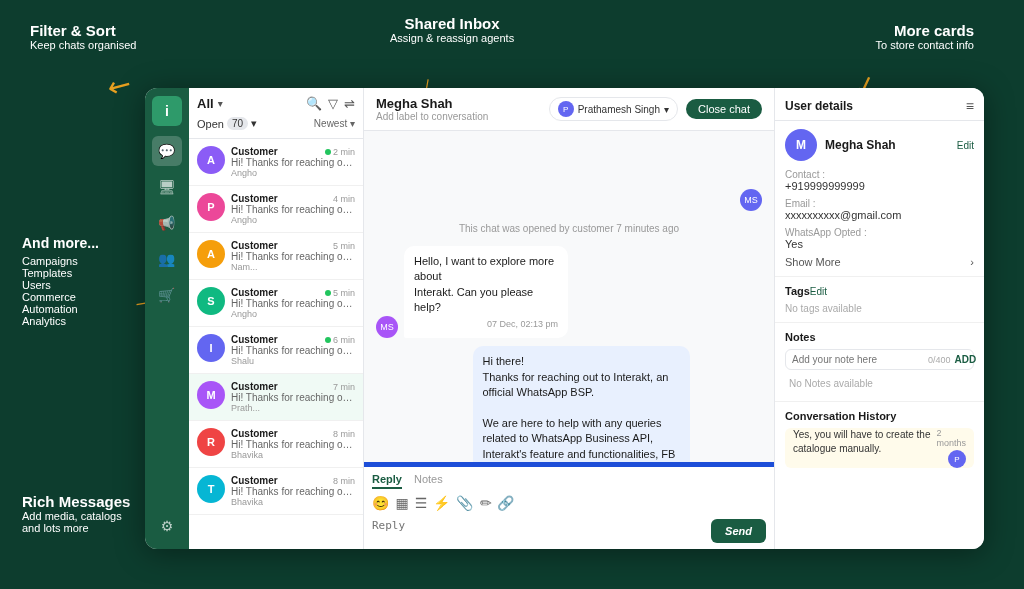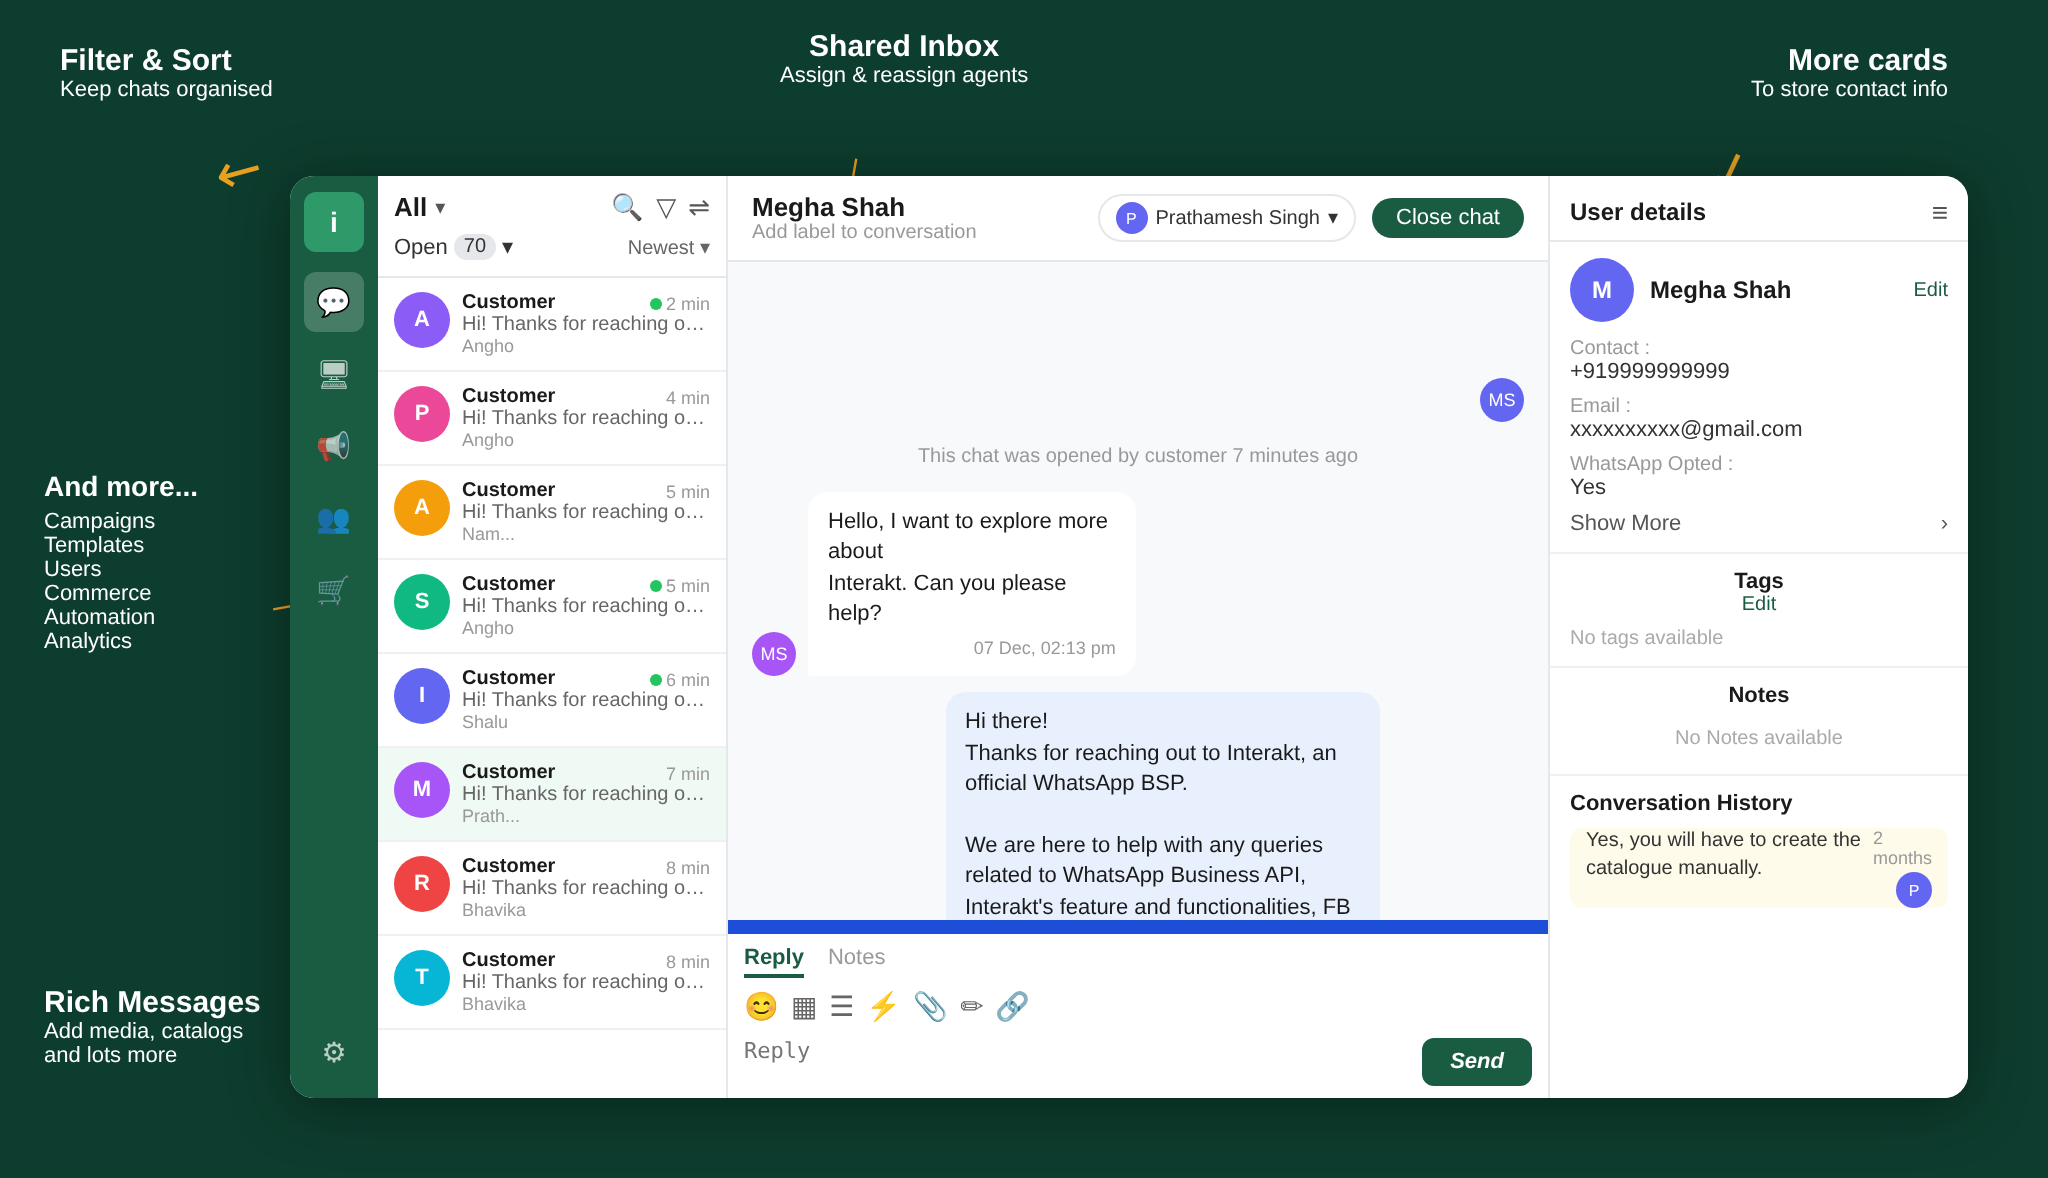--- a/index.html
+++ b/index.html
@@ -314,21 +314,21 @@
     .system-msg {
       text-align: center;
       font-size: 10px;
       color: #999;
       padding: 4px;
     }
 
     
     .reply-area {
       background: white;
-      border-top: 7px solid #1d4ed8;
+      border-top: 5px solid #1d4ed8;
       padding: 6px 8px;
     }
     .reply-tabs {
       display: flex;
       gap: 12px;
       margin-bottom: 6px;
     }
     .reply-tab {
       font-size: 11px;
       color: #999;
@@ -436,21 +436,20 @@
 
     .tags-section {
       padding: 8px 10px;
       border-bottom: 1px solid #f0f0f0;
     }
     .section-header {
       display: flex;
       justify-content: flex-start;
       align-items: center;
       margin-bottom: 6px;
-      flex-direction: column;
     }
     .section-title { font-size: 11px; font-weight: 600; color: #1a1a1a; }
     .no-tags { font-size: 10px; color: #aaa; }
 
     .notes-section {
       padding: 8px 10px;
       border-bottom: 1px solid #f0f0f0;
     }
     .notes-input-row {
       display: flex;
@@ -468,21 +467,21 @@
       font-size: 10px;
       color: #aaa;
     }
     .notes-count { font-size: 9px; color: #aaa; }
     .add-btn {
       font-size: 10px;
       color: #1a5c42;
       font-weight: 600;
       cursor: pointer;
     }
-    .no-notes { font-size: 10px; color: #aaa; text-align: center; padding: 4px; }
+    .no-notes { font-size: 10px; color: #aaa; text-align: left; padding: 4px; }
 
     .history-section {
       padding: 8px 10px;
     }
     .history-title {
       font-size: 11px;
       font-weight: 700;
       color: #1a1a1a;
       margin-bottom: 6px;
     }
@@ -788,20 +787,25 @@
         <span class="section-title">Tags</span>
         <span class="edit-link">Edit</span>
       </div>
       <div class="no-tags">No tags available</div>
     </div>
 
     <div class="notes-section">
       <div class="section-header">
         <span class="section-title">Notes</span>
       </div>
+      <div class="notes-input-row">
+        <input class="notes-input" type="text" placeholder="Add your note here" style="">
+        <span class="notes-count">0/400</span>
+        <span class="add-btn">ADD</span>
+      </div>
       <div class="no-notes">No Notes available</div>
     </div>
 
     <div class="history-section">
       <div class="history-title">Conversation History</div>
       <div class="history-item">
         <div class="history-text">Yes, you will have to create the catalogue manually.</div>
         <div class="history-meta">
           <span class="history-time">2<br>months</span>
           <div class="history-avatar">P</div>

